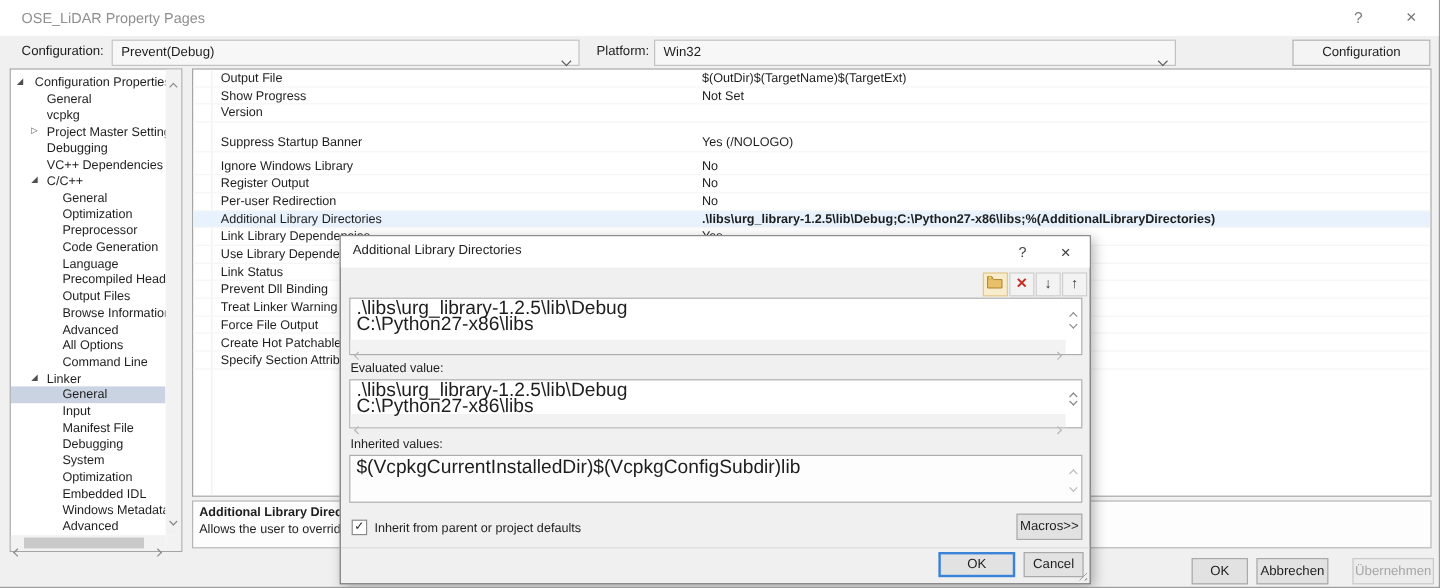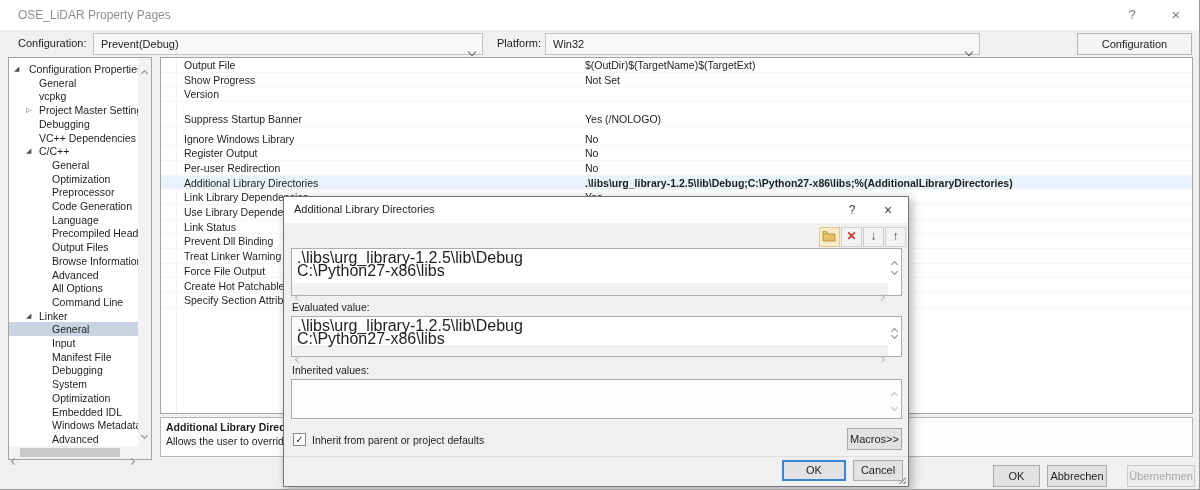--- a/index.html
+++ b/index.html
@@ -265,20 +265,21 @@
         <span class="sb-arrow" style="right:4px;top:3px;"><span class="chev right lt" style="width:4px;height:4px;"></span></span>
       </div>
     <div class="p-line" style="top: 2px;">.\libs\urg_library-1.2.5\lib\Debug</div>
         <div class="p-line" style="top: 15px;">C:\Python27-x86\libs</div>
       </div>
 
     <span class="p-label lbl-inh">Inherited values:</span>
     <div class="box box3" id="inh-box">
       <span class="sb-arrow" style="right:4px;top:4px;"><span class="chev up lt" style="width:4px;height:4px;"></span></span>
       <span class="sb-arrow" style="right:4px;bottom:4px;"><span class="chev down lt" style="width:4px;height:4px;"></span></span>
+    <div class="p-line" style="top: 3px;">$(VcpkgCurrentInstalledDir)$(VcpkgConfigSubdir)lib</div>
       </div>
 
     <div class="checkbox" id="inherit-checkbox"><span>✓</span></div>
     <span class="chk-label">Inherit from parent or project defaults</span>
     <div class="btn p-macros">Macros&gt;&gt;</div>
 
     <div class="p-sep"></div>
     <div class="btn p-ok">OK</div>
     <div class="btn p-cancel">Cancel</div>
     <div class="grip"></div>

